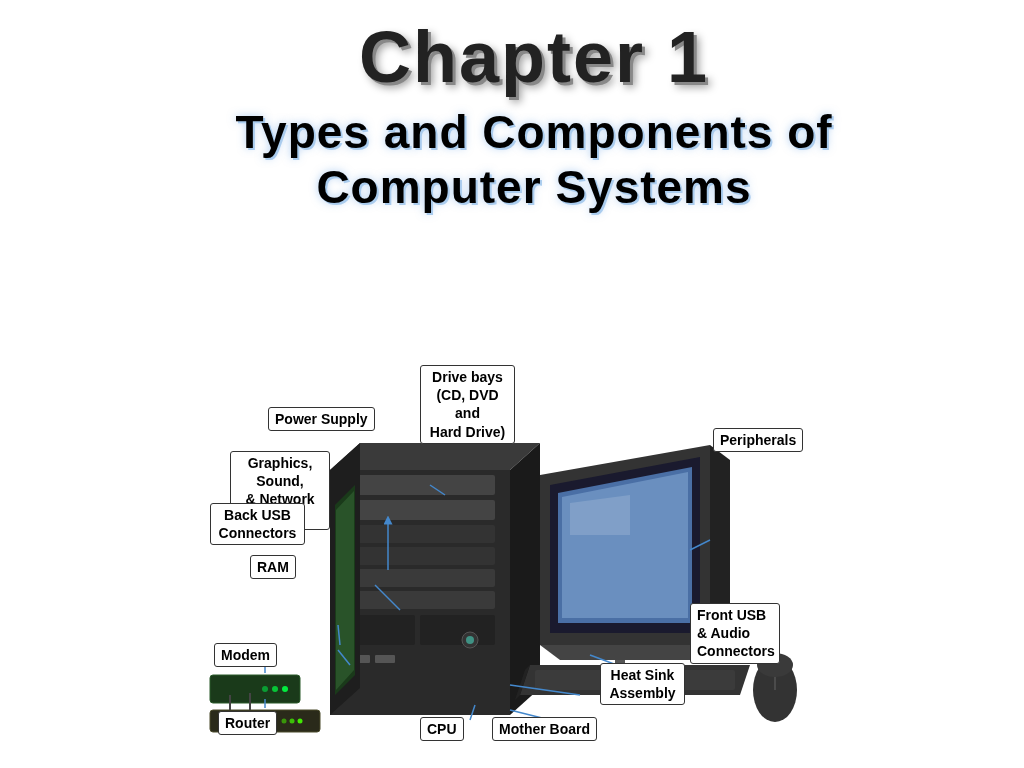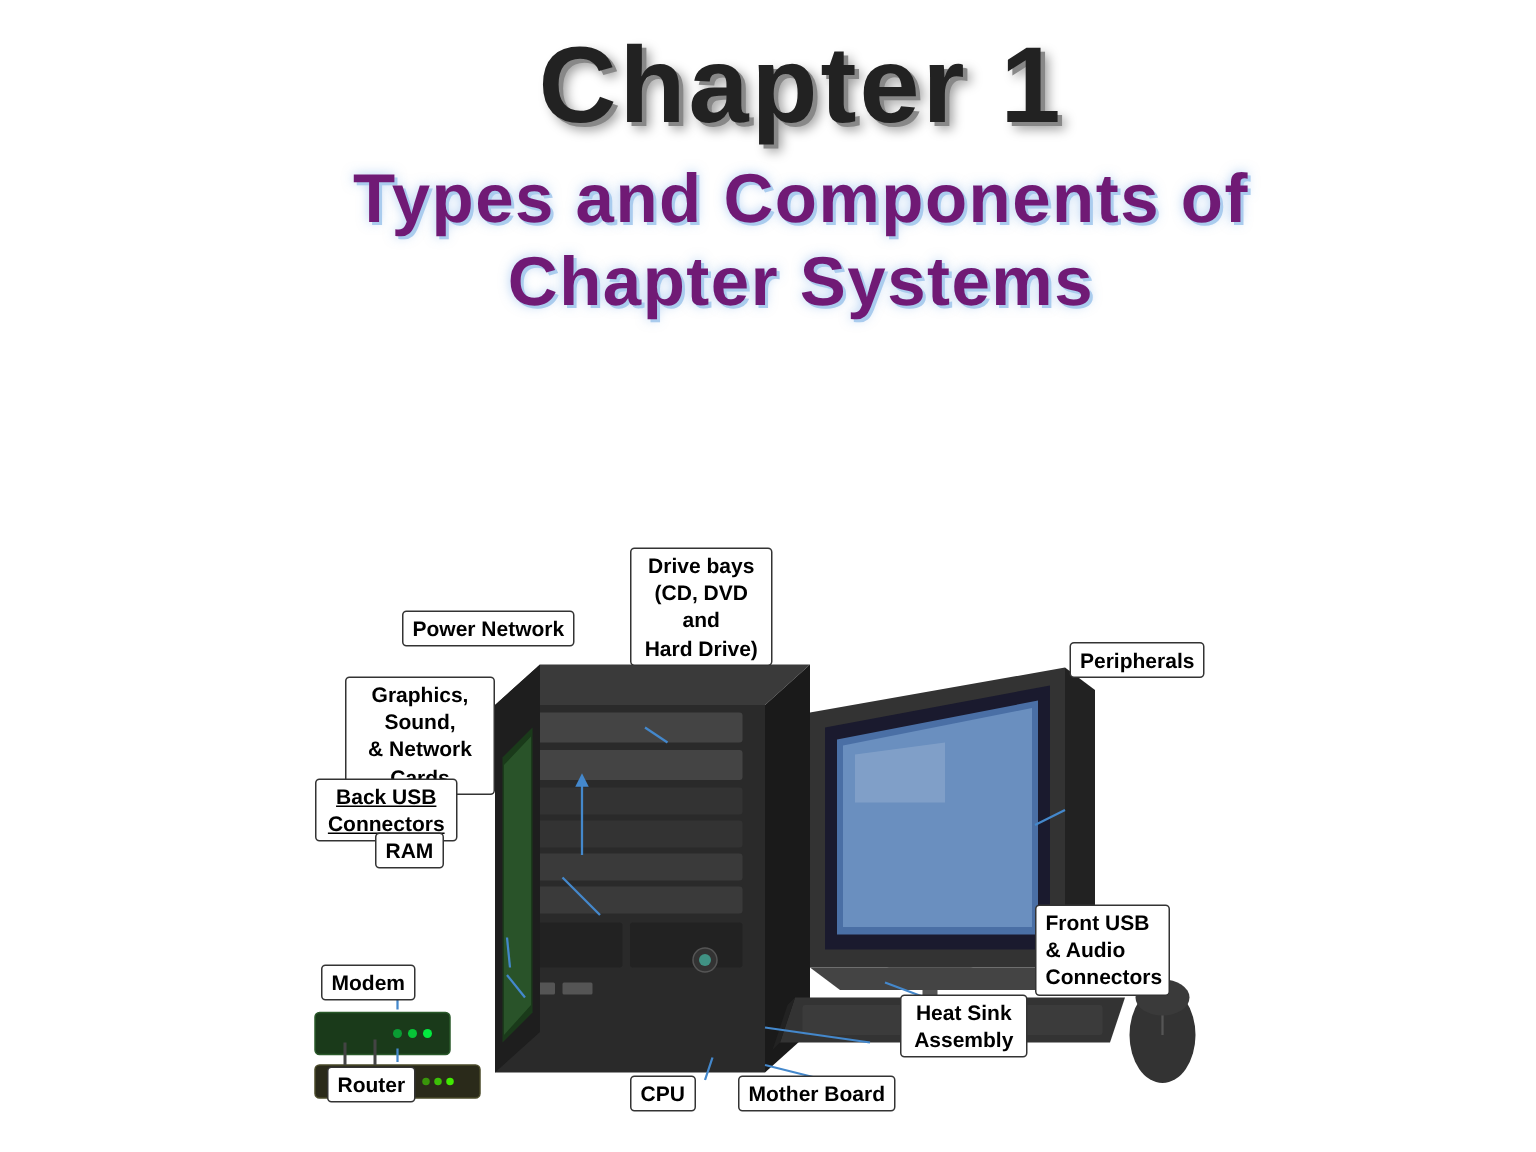--- a/index.html
+++ b/index.html
@@ -28,21 +28,21 @@
       color: #222222;
       text-shadow: 3px 3px 0px #888, 5px 5px 8px rgba(0,0,0,0.4);
       letter-spacing: 2px;
       line-height: 1.1;
     }
 
     .title-subtitle {
       text-align: center;
       font-size: 46px;
       font-weight: 800;
-      color: #701a75;
+      color: #000000;
       text-shadow: 2px 2px 0px #aaccee, 0px 0px 8px rgba(100,160,230,0.5);
       line-height: 1.2;
       padding: 8px 20px 0 20px;
       letter-spacing: 1px;
     }
 
     .diagram-area {
       position: absolute;
       top: 355px;
       left: 200px;
@@ -71,21 +71,21 @@
     }
   </style>
 </head>
 <body>
 
 <div class="page-container">
 
   <h1 class="title-chapter">Chapter 1</h1>
   <div class="title-subtitle">
     <div>Types and Components of</div>
-    <div>Chapter Systems</div>
+    <div>Computer Systems</div>
   </div>
 
   <div class="diagram-area">
 
     
     <svg width="640" height="400" viewBox="0 0 640 400">
 
       <rect x="390" y="290" width="60" height="12" rx="3" fill="#555"></rect>
       <rect x="415" y="302" width="10" height="30" fill="#555"></rect>
 
@@ -195,30 +195,30 @@
       <span>Drive bays<br>(CD, DVD and<br>Hard Drive)</span>
     </div>
 
     
     <div class="label-box" style="top: 73px; left: 500px; margin-left: 13px;">
       <span>Peripherals</span>
     </div>
 
     
     <div class="label-box" style="top: 52px; left: 68px;">
-      <span>Power Network</span>
+      <span>Power Supply</span>
     </div>
 
     
     <div class="label-box multiline" style="top: 96px; left: 30px; width: 100px; text-align:center;">
       <span>Graphics, Sound,<br>&amp; Network Cards</span>
     </div>
 
     
-    <div class="label-box multiline" style="top: 164px; left: 10px; width: 95px; text-align:center;text-decoration:underline;">
+    <div class="label-box multiline" style="top: 148px; left: 10px; width: 95px; text-align:center;">
       <span>Back USB<br>Connectors</span>
     </div>
 
     
     <div class="label-box" style="top: 200px; left: 50px;">
       <span>RAM</span>
     </div>
 
     
     <div class="label-box multiline" style="top: 248px; left: 490px; width: 90px; text-align:left;">

